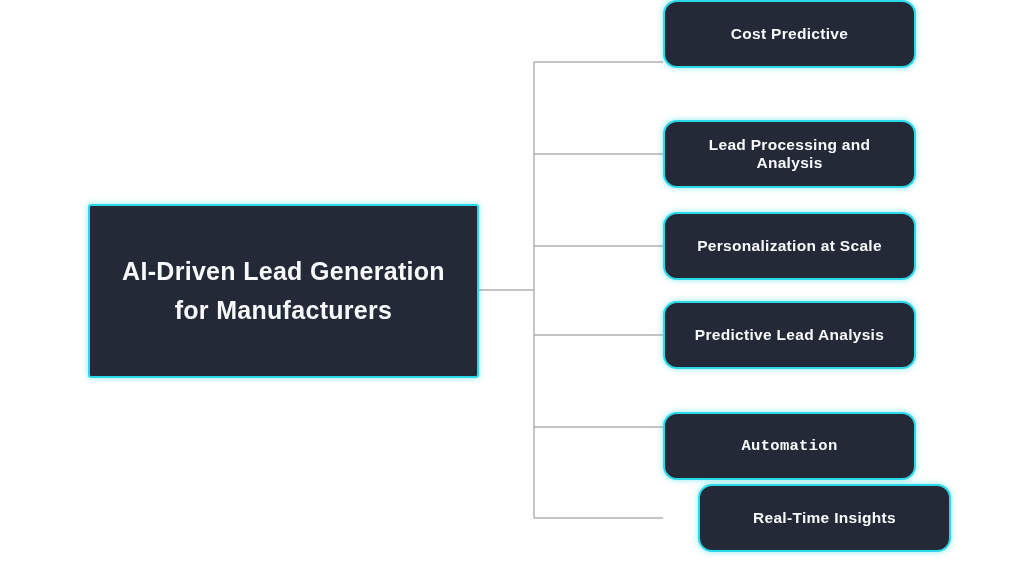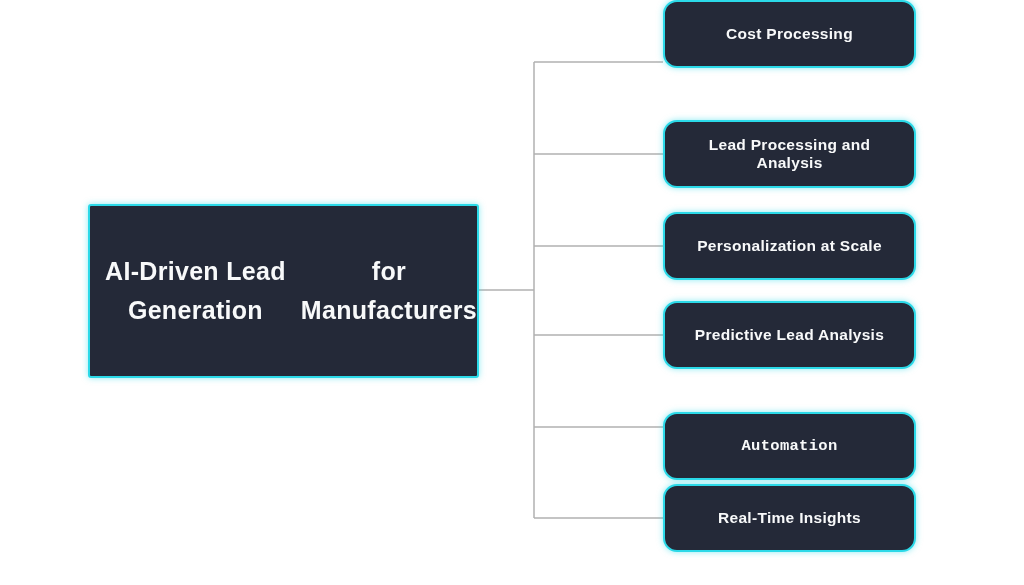--- a/index.html
+++ b/index.html
@@ -28,21 +28,21 @@
     left: 88px;
     top: 204px;
     width: 391px;
     height: 174px;
     box-sizing: border-box;
     background: #242938;
     border: 2px solid #2bd9e8;
     border-radius: 3px;
     box-shadow: 0 0 6px rgba(43, 217, 232, 0.55);
     display: flex;
-    flex-direction: row;
+    flex-direction: column;
     align-items: center;
     justify-content: center;
     text-align: center;
     color: #f8f9fa;
     font-size: 25px;
     font-weight: 600;
     letter-spacing: 0.3px;
     line-height: 39px;
   }
   .branch-node {
@@ -63,21 +63,21 @@
     font-size: 15.5px;
     font-weight: 600;
     letter-spacing: 0.3px;
     padding: 0 10px;
   }
   .branch-node:nth-of-type(1) { top: 28px; }
   .branch-node:nth-of-type(2) { top: 120px; }
   .branch-node:nth-of-type(3) { top: 212px; align-items: center; }
   .branch-node:nth-of-type(4) { top: 301px; }
   .branch-node:nth-of-type(5) { top: 412px; font-family: Liberation Mono, monospace; }
-  .branch-node:nth-of-type(6) { top: 484px; }
+  .branch-node:nth-of-type(6) { top: 484px; margin-left: 35px; }
 </style>
 </head>
 <body>
 
 <div class="canvas">
 
   <svg class="connectors" viewBox="0 0 1024 585" xmlns="http://www.w3.org/2000/svg">
     <g stroke="#b1b1b1" stroke-width="1.5" fill="none">
       <path d="M479 290 H534"></path>
       <path d="M534 62 V518"></path>
@@ -109,16 +109,16 @@
 
   <div class="branch-node">
     <span>Automation</span>
   </div>
 
   <div class="branch-node">
     <span>Real-Time Insights</span>
   </div>
 
   <div class="branch-node">
-    <span>Cost Processing</span>
+    <span>Cost Predictive</span>
   </div>
 
 </div>
 
 </body></html>

